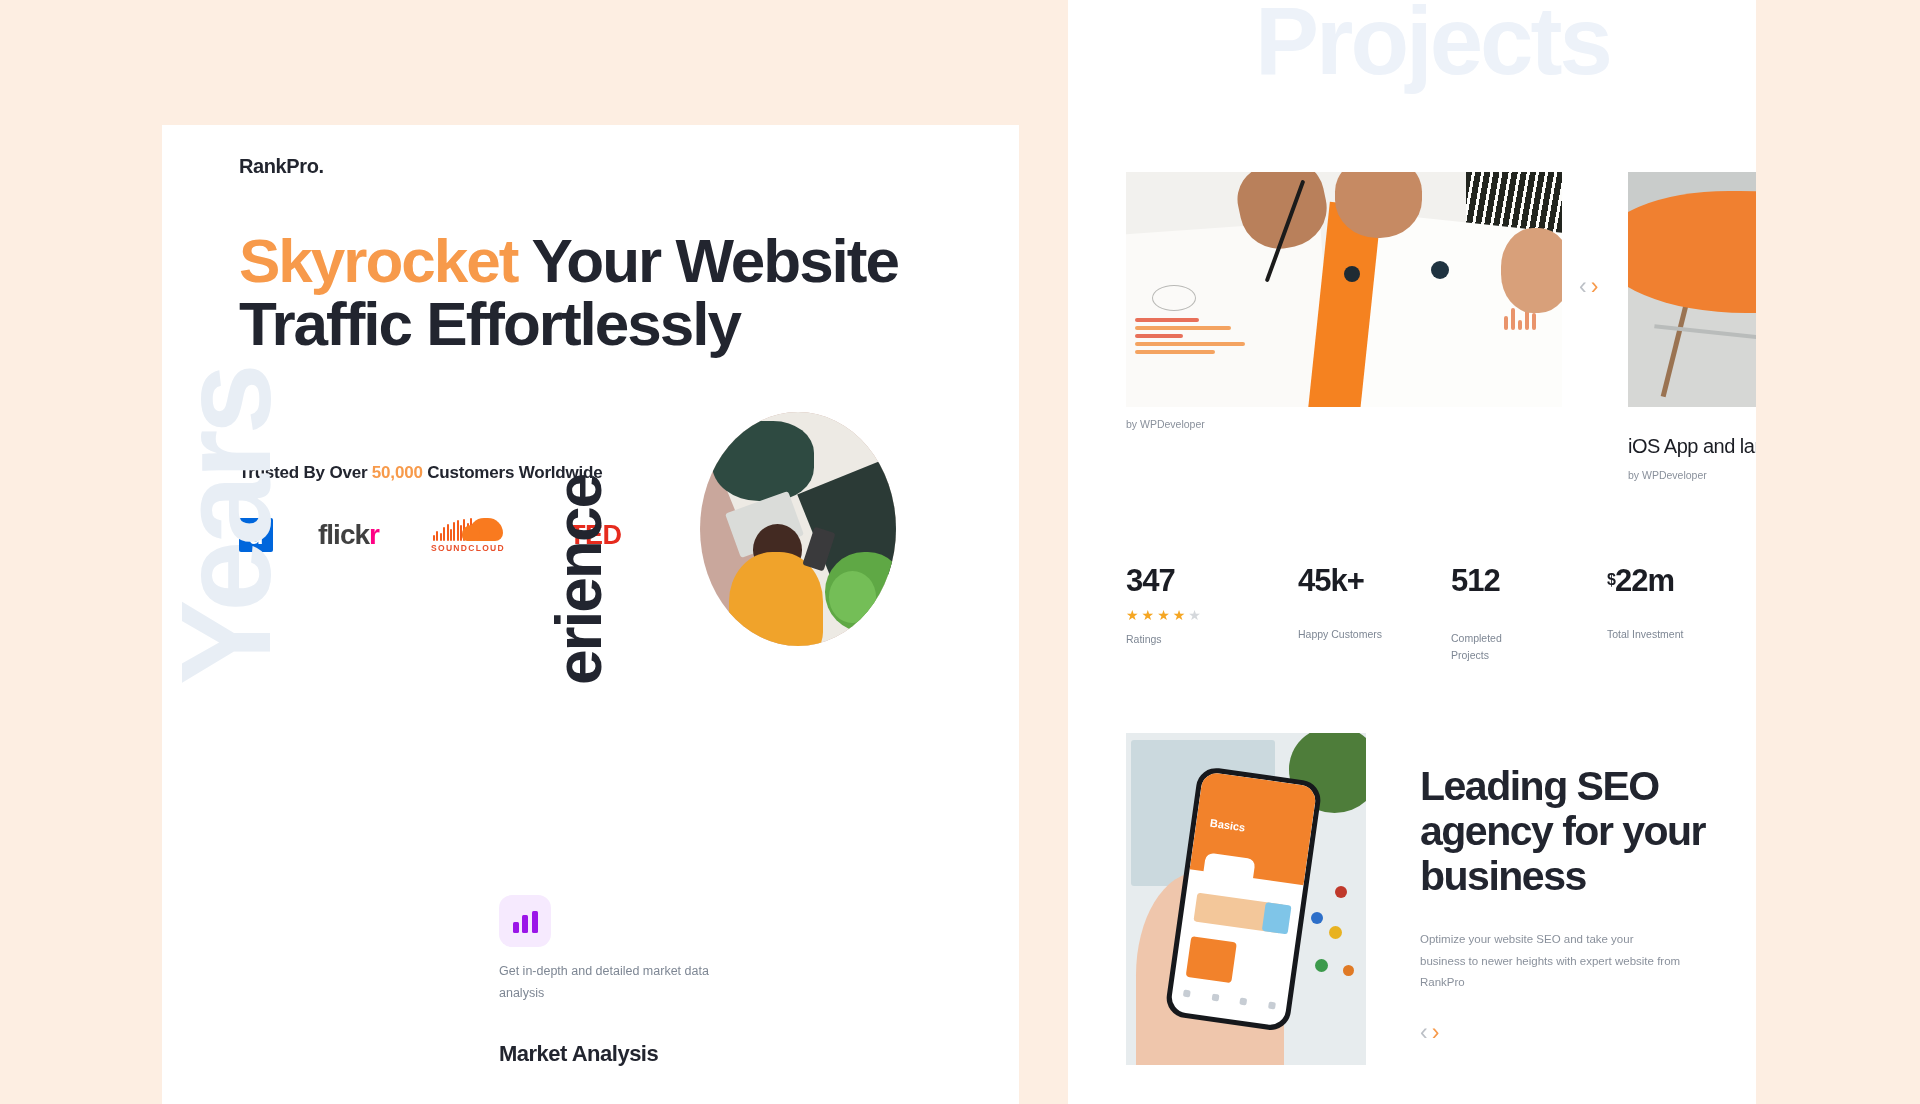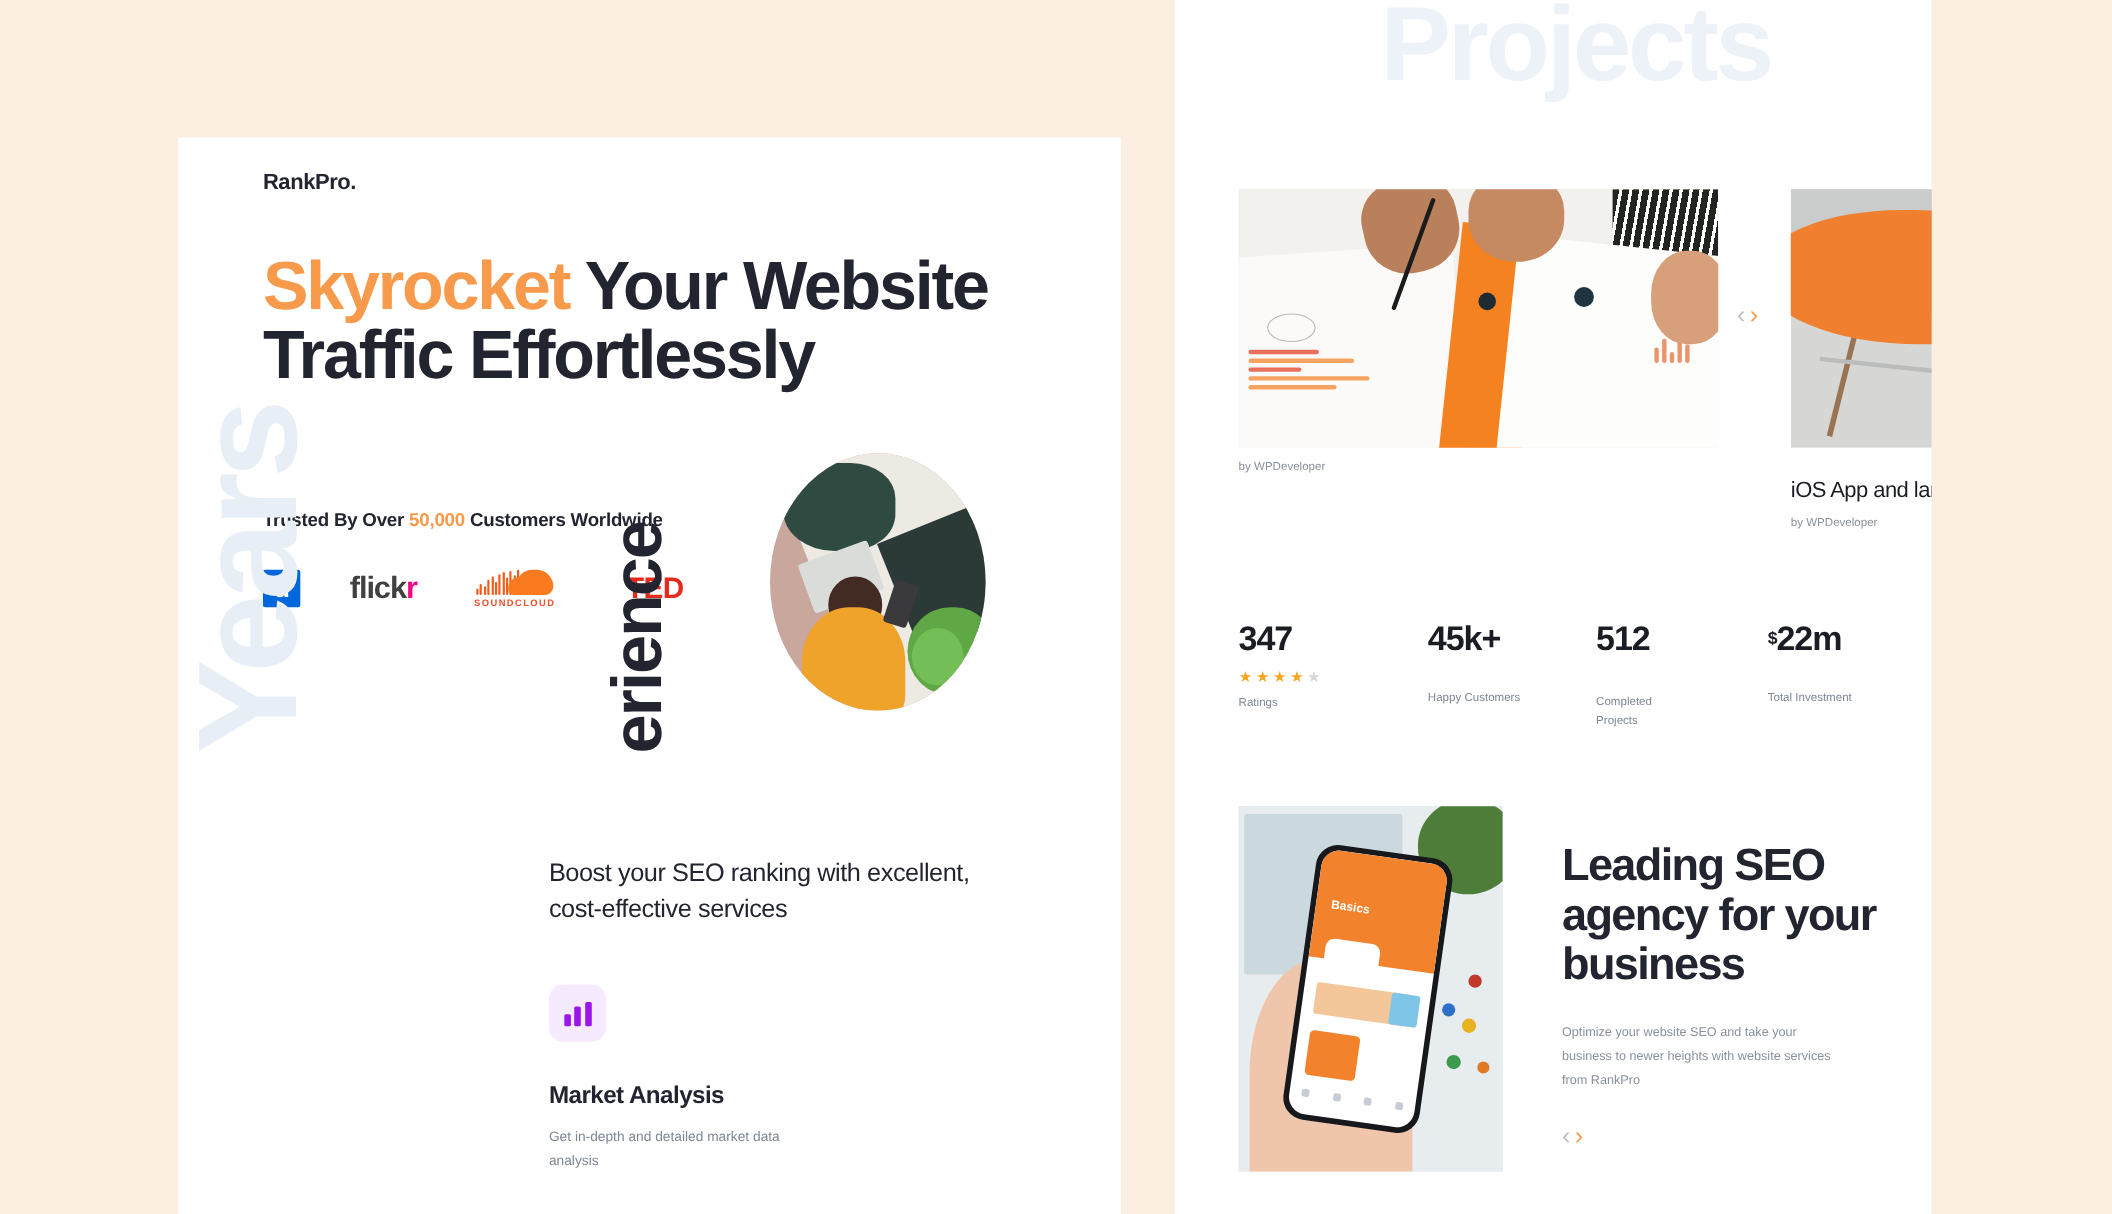--- a/index.html
+++ b/index.html
@@ -354,30 +354,29 @@
       <div class="hp-hair"></div>
       <div class="hp-person"></div>
       <div class="hp-phone"></div>
       <div class="hp-plant"></div>
       <div class="hp-plant2"></div>
     </div>
 
     <div id="years-watermark">Years</div>
     <div id="experience-vertical">erience</div>
 
-    <h2 id="boost-heading">Boost your SEO ranking with excellent, cost-effective services</h2>
 
     <div id="feature-card">
       <div id="feature-icon">
         <span style="height:11px"></span>
           <span style="height:18px"></span>
           <span style="height:22px"></span>
       </div>
+      <div id="feature-desc">Get in-depth and detailed market data analysis</div>
       <div id="feature-title">Market Analysis</div>
-      <div id="feature-desc">Get in-depth and detailed market data analysis</div>
     </div>
   </section>
 
   <section id="right-panel">
 
     <div id="projects-watermark">Projects</div>
 
     <article class="proj-card" id="proj-card-1">
       <div class="proj-img">
         <div class="pi1-a"></div>
@@ -478,21 +477,21 @@
               <i></i>
               <i></i>
               <i></i>
             </div>
         </div>
       </div>
     </div>
 
     <div id="bottom-copy">
       <h2 id="bottom-heading">Leading SEO agency for your business</h2>
-      <p id="bottom-desc">Optimize your website SEO and take your business to newer heights with website services from RankPro</p>
+      <p id="bottom-desc">Optimize your website SEO and take your business to newer heights with expert website from RankPro</p>
       <div id="bottom-arrows">
         <span class="chev grey">‹</span>
         <span class="chev orange">›</span>
       </div>
     </div>
 
   </section>
 </div>
 
 </body></html>

